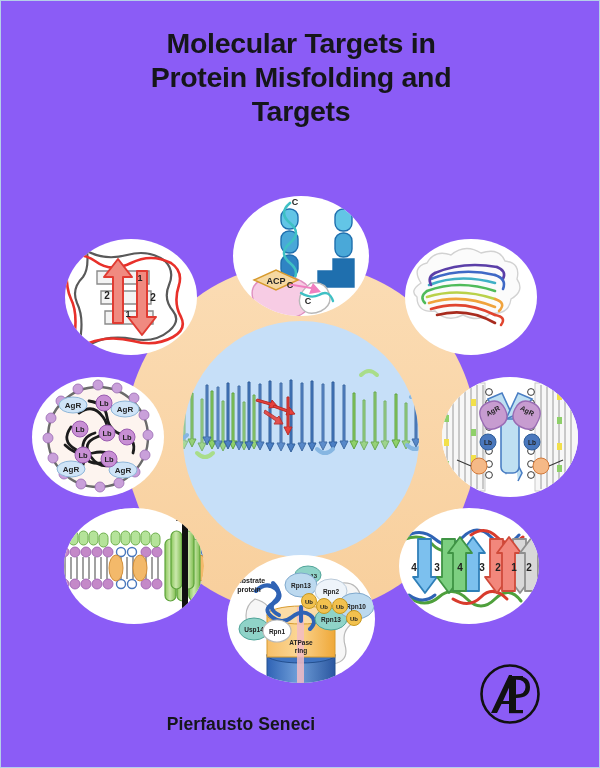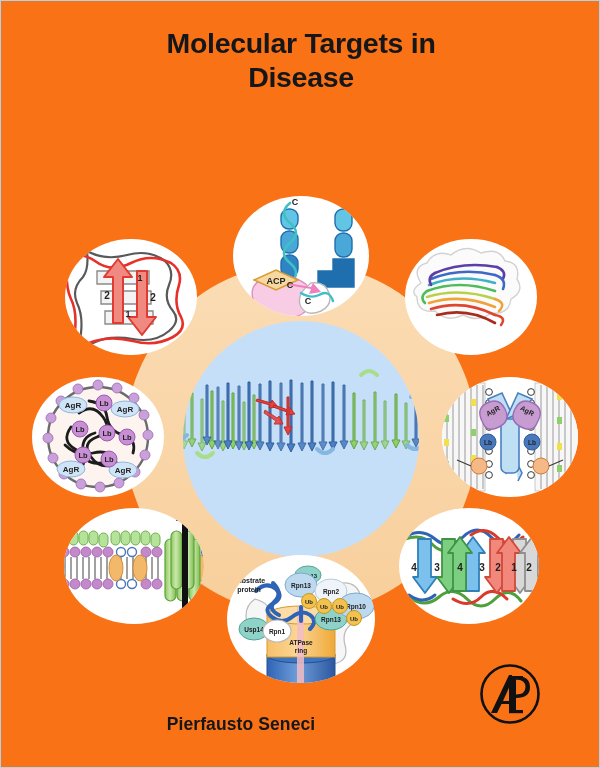--- a/index.html
+++ b/index.html
@@ -7,21 +7,21 @@
     padding: 0;
     background: #ffffff;
   }
   body {
     font-family: "Liberation Sans", sans-serif;
   }
   #cover {
     position: relative;
     width: 600px;
     height: 768px;
-    background: #f97316;
+    background: #8b5cf6;
     overflow: hidden;
     box-sizing: border-box;
     border: 1px solid #b4cfe8;
   }
   
   #title-block {
     position: absolute;
     left: 0;
     top: 26px;
     width: 600px;
@@ -71,21 +71,22 @@
     fill: #222;
   }
 </style>
 </head>
 <body>
 
 <div id="cover">
 
   <div id="title-block">
     <div class="line">Molecular Targets in</div>
-    <div class="line">Disease</div>
+    <div class="line">Protein Misfolding and</div>
+    <div class="line">Targets</div>
   </div>
 
   <div id="artwork">
     <svg width="600" height="510" viewBox="0 0 600 510" xmlns="http://www.w3.org/2000/svg">
       <defs>
         <clipPath id="c-center">
             <circle cx="300" cy="252" r="118"></circle>
           </clipPath>
         <clipPath id="c-tl">
             <ellipse cx="130" cy="110" rx="66" ry="58"></ellipse>

